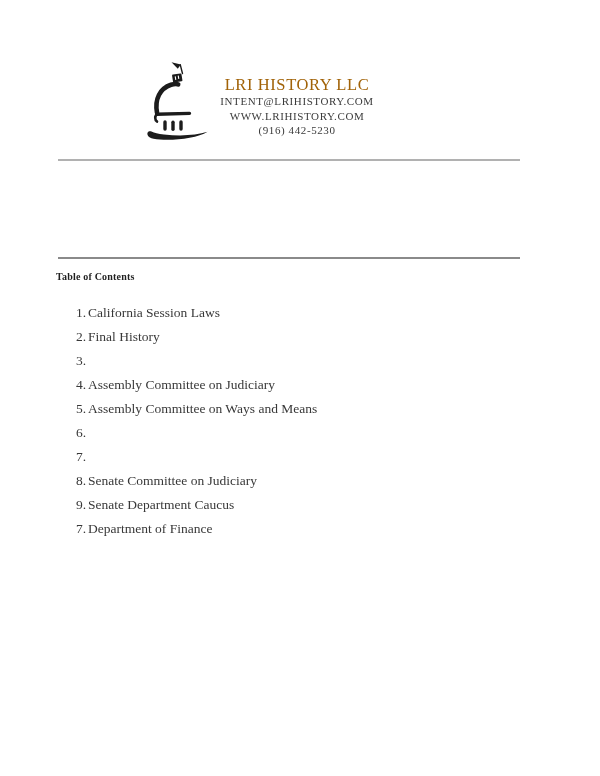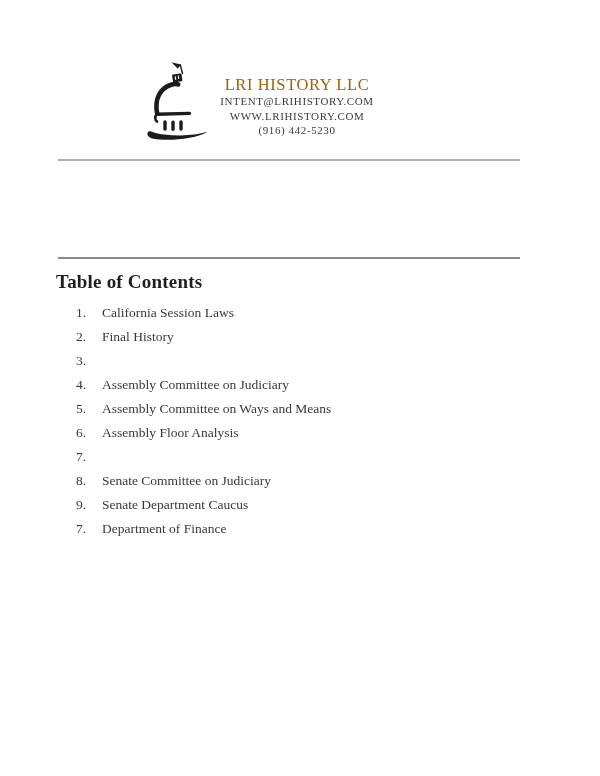--- a/index.html
+++ b/index.html
@@ -64,21 +64,21 @@
     color: #3a3a3a;
     white-space: pre; 
   }
 
   
   .toc-title {
     position: absolute;
     left: 56px;
     top: 271px;
     margin: 0;
-    font-size: 19px;
+    font-size: 10px;
     font-weight: bold;
     color: #1f1f1f;
     letter-spacing: 0.2px;
   }
   .toc-list {
     position: absolute;
     left: 56px;
     top: 301px;
     margin: 0;
     padding: 0;
@@ -90,21 +90,21 @@
     line-height: 24px;
     font-size: 13.5px;
     color: #383838;
   }
   .toc-row .num {
     width: 30px;
     text-align: right;
     flex: 0 0 auto;
   }
   .toc-row .lbl {
-    margin-left: 16px;
+    margin-left: 2px;
     white-space: nowrap;
   }
 </style>
 </head>
 <body>
 
 <div class="page">
 
   <svg class="logo" viewBox="0 0 76 81" xmlns="http://www.w3.org/2000/svg" aria-hidden="true">
     <g fill="none" stroke="#1c1c1c" stroke-linecap="round">
@@ -163,21 +163,20 @@
     <li class="toc-row">
       <span class="num">4.</span>
       <span class="lbl">Assembly Committee on Judiciary</span>
     </li>
     <li class="toc-row">
       <span class="num">5.</span>
       <span class="lbl">Assembly Committee on Ways and Means</span>
     </li>
     <li class="toc-row">
       <span class="num">6.</span>
-      <span class="lbl">Assembly Floor Analysis</span>
     </li>
     <li class="toc-row">
       <span class="num">7.</span>
     </li>
     <li class="toc-row">
       <span class="num">8.</span>
       <span class="lbl">Senate Committee on Judiciary</span>
     </li>
     <li class="toc-row">
       <span class="num">9.</span>

